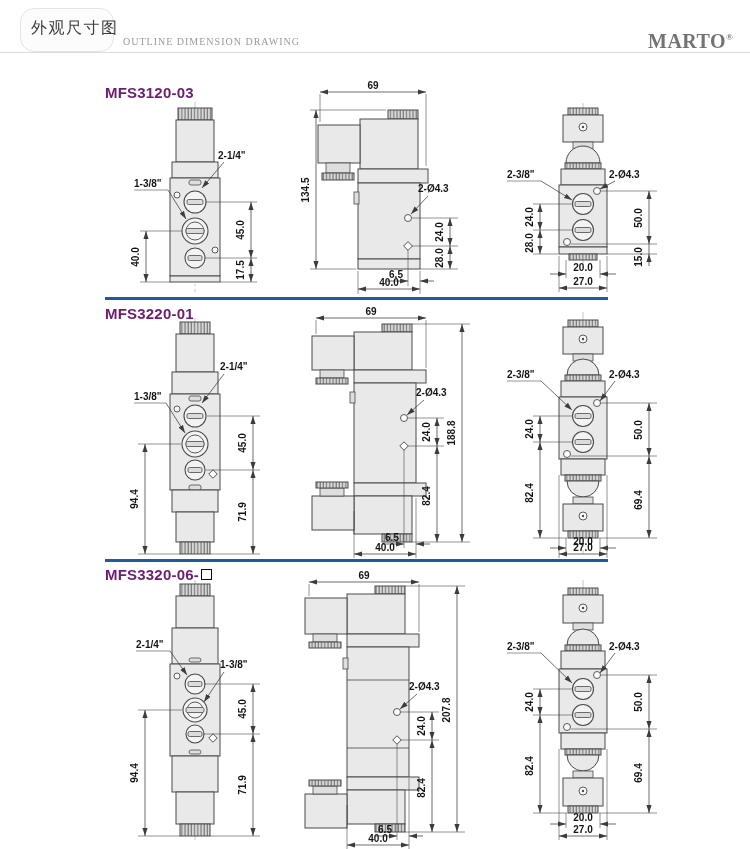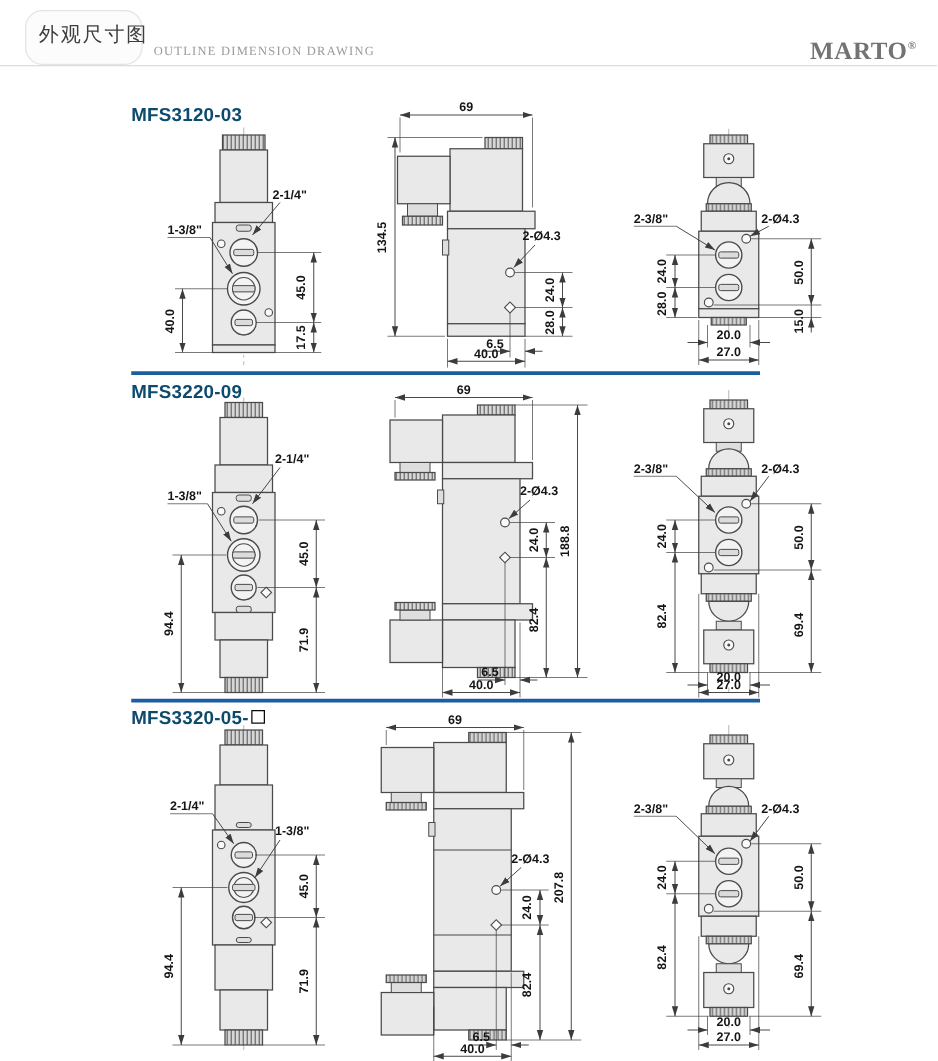--- a/index.html
+++ b/index.html
@@ -4,21 +4,21 @@
 <style>
 *{margin:0;padding:0;box-sizing:border-box}
 html,body{background:#fff}
 .page{position:relative;width:750px;height:849px;background:#fff;overflow:hidden;font-family:"Liberation Sans",sans-serif}
 .hdr-box{position:absolute;left:20px;top:8px;width:94px;height:44px;border:1px solid #e4e4e4;border-radius:14px;background:#fcfcfc}
 .hdr-zh{position:absolute;left:31px;top:18px;font-size:16px;letter-spacing:1.5px;color:#3d3d3d;font-family:"DejaVu Sans",sans-serif}
 .hdr-en{position:absolute;left:123px;top:36px;font-size:10px;letter-spacing:1px;color:#9a9a9a;font-family:"Liberation Serif",serif}
 .hdr-rule{position:absolute;left:0;top:52px;width:750px;height:1px;background:#dcdcdc}
 .brand{position:absolute;left:648px;top:30px;font:bold 20px "Liberation Serif",serif;color:#737373;letter-spacing:.5px}
 .brand sup{font-size:9px;vertical-align:super}
-.sec-title{position:absolute;left:105px;font:bold 15px "Liberation Sans",sans-serif;color:#0c4a6e;letter-spacing:.2px}
+.sec-title{position:absolute;left:105px;font:bold 15px "Liberation Sans",sans-serif;color:#701a75;letter-spacing:.2px}
 .suffix-box{display:inline-block;width:11px;height:11px;border:1.6px solid #0a0a0a;margin-left:2px;vertical-align:0px;background:#fff}
 .sep{position:absolute;left:105px;width:503px;height:2.6px;background:#1b5d9f}
 svg.view{position:absolute;overflow:visible}
 svg text{font:bold 10px "Liberation Sans",sans-serif;fill:#151515}
 .vt,.hm{text-anchor:middle}
 .body{fill:#e9e9e9;stroke:#4a4a4a;stroke-width:1}
 .body2{fill:#dedede;stroke:#4a4a4a;stroke-width:.8}
 .knl{fill:url(#kn);stroke:#4a4a4a;stroke-width:1}
 .port{fill:#f3f3f3;stroke:#4a4a4a;stroke-width:1.1}
 .port2{fill:none;stroke:#4a4a4a;stroke-width:.9}
@@ -185,21 +185,21 @@
       <text class="hm" x="78" y="171">20.0</text>
       <line class="ext" x1="54" y1="156" x2="54" y2="192"></line>
         <line class="ext" x1="102" y1="156" x2="102" y2="192"></line>
       <line class="dim" x1="54" y1="188" x2="102" y2="188" marker-start="url(#ar)" marker-end="url(#ar)"></line>
       <text class="hm" x="78" y="185">27.0</text>
     </g>
   </svg>
 
   <div class="sep" style="top:297px"></div>
 
-  <div class="sec-title" style="top:305px"><span>MFS3220-09</span></div>
+  <div class="sec-title" style="top:305px"><span>MFS3220-01</span></div>
 
   <svg class="view" style="left:120px;top:316px" width="180" height="240">
     <g>
       <line class="cl" x1="75" y1="2" x2="75" y2="238"></line>
       <rect class="knl" x="60" y="6" width="30" height="12"></rect>
       <rect class="body" x="56" y="18" width="38" height="38"></rect>
       <rect class="body" x="52" y="56" width="46" height="22"></rect>
       <rect class="body" x="50" y="78" width="50" height="96"></rect>
       <rect class="body2" x="69" y="80" width="12" height="5" rx="2"></rect>
       <circle class="port" cx="75" cy="100" r="11"></circle>
@@ -337,21 +337,21 @@
       <text class="hm" x="78" y="237">20.0</text>
       <line class="ext" x1="54" y1="167" x2="54" y2="250"></line>
         <line class="ext" x1="102" y1="167" x2="102" y2="250"></line>
       <line class="dim" x1="54" y1="246" x2="102" y2="246" marker-start="url(#ar)" marker-end="url(#ar)"></line>
       <text class="hm" x="78" y="243">27.0</text>
     </g>
   </svg>
 
   <div class="sep" style="top:559px"></div>
 
-  <div class="sec-title" style="top:566px"><span>MFS3320-05-</span><span class="suffix-box"></span></div>
+  <div class="sec-title" style="top:566px"><span>MFS3320-06-</span><span class="suffix-box"></span></div>
 
   <svg class="view" style="left:120px;top:578px" width="180" height="268">
     <g>
       <line class="cl" x1="75" y1="2" x2="75" y2="262"></line>
       <rect class="knl" x="60" y="6" width="30" height="12"></rect>
       <rect class="body" x="56" y="18" width="38" height="32"></rect>
       <rect class="body" x="52" y="50" width="46" height="36"></rect>
       <rect class="body2" x="69" y="80" width="12" height="4" rx="2"></rect>
       <rect class="body" x="50" y="86" width="50" height="92"></rect>
       <circle class="port" cx="75" cy="106" r="10"></circle>

